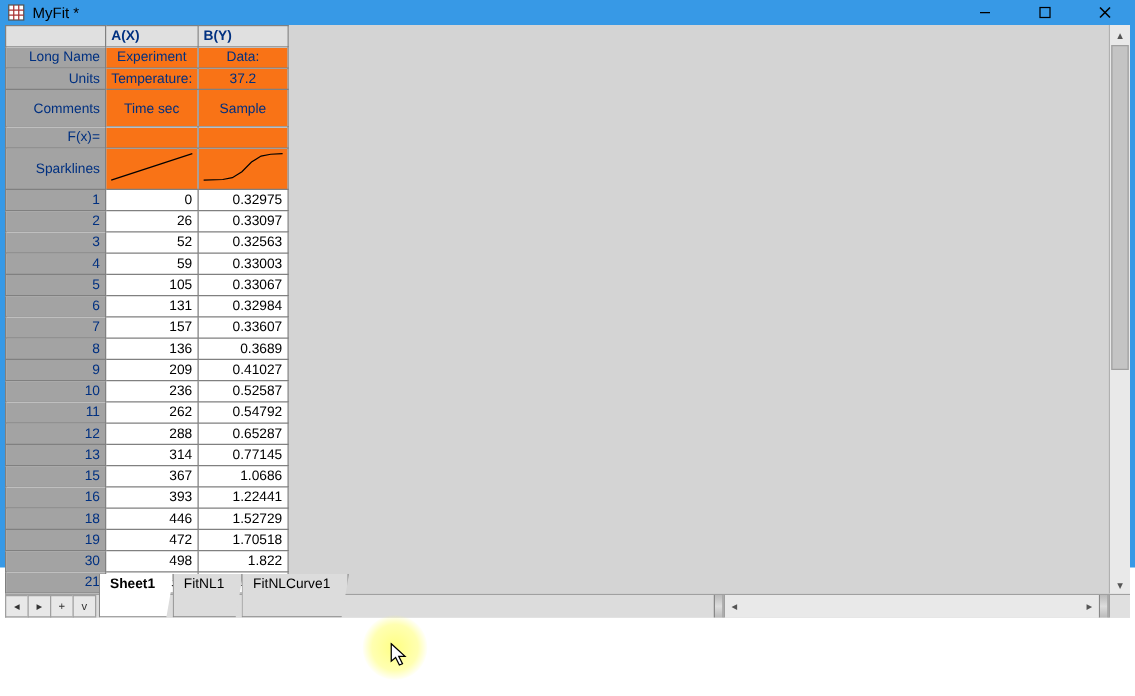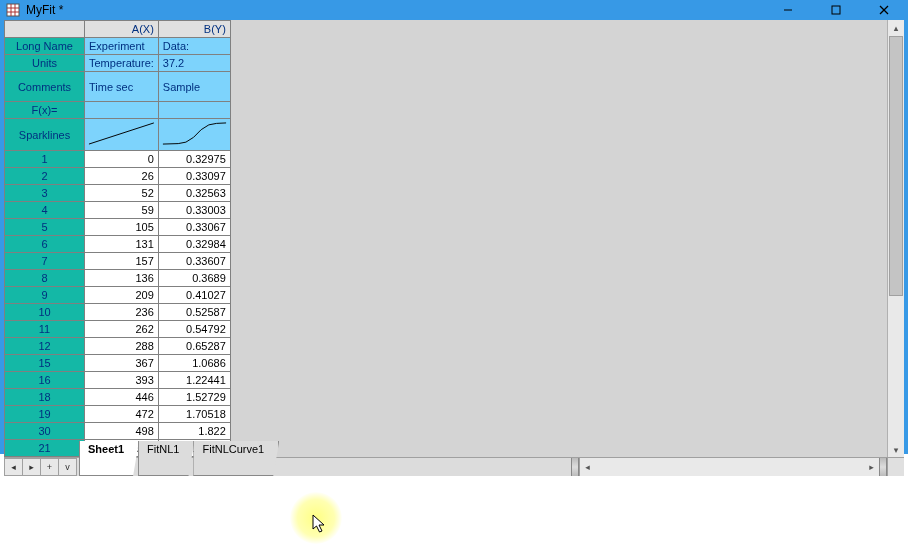--- a/index.html
+++ b/index.html
@@ -75,31 +75,32 @@
     font-size: 11px;
     white-space: nowrap;
     overflow: hidden;
   }
   
   .col-rowhdr { width: 80px; }
   .col-data   { width: 72px; }
   
   th.hdr {
     background: #e0e0e0;
-    font-weight: normal;
+    font-weight: bold;
+    text-align: left;
+    color: #003080;
+  }
+  td.rowlabel {
+    background: #a3a3a3;
     text-align: right;
     color: #003080;
   }
-  td.rowlabel {
-    background: #14b8a6;
+  td.metacell {
+    background: #f97316;
     text-align: center;
-    color: #003080;
-  }
-  td.metacell {
-    background: #7dd3fc;
     color: #003080;
   }
   tr.sparkrow td.metacell { height: 30px; padding: 2px; }
   tr.commentsrow td { height: 30px; }
   td.datacell {
     text-align: right;
     color: #000;
     background: #fff;
   }
   
@@ -367,20 +368,25 @@
                 <td class="rowlabel">11</td>
                 <td class="datacell">262</td>
                 <td class="datacell">0.54792</td>
               </tr>
               <tr>
                 <td class="rowlabel">12</td>
                 <td class="datacell">288</td>
                 <td class="datacell">0.65287</td>
               </tr>
               <tr>
+                <td class="rowlabel">13</td>
+                <td class="datacell">314</td>
+                <td class="datacell">0.77145</td>
+              </tr>
+              <tr>
                 <td class="rowlabel">15</td>
                 <td class="datacell">367</td>
                 <td class="datacell">1.0686</td>
               </tr>
               <tr>
                 <td class="rowlabel">16</td>
                 <td class="datacell">393</td>
                 <td class="datacell">1.22441</td>
               </tr>
               <tr>

